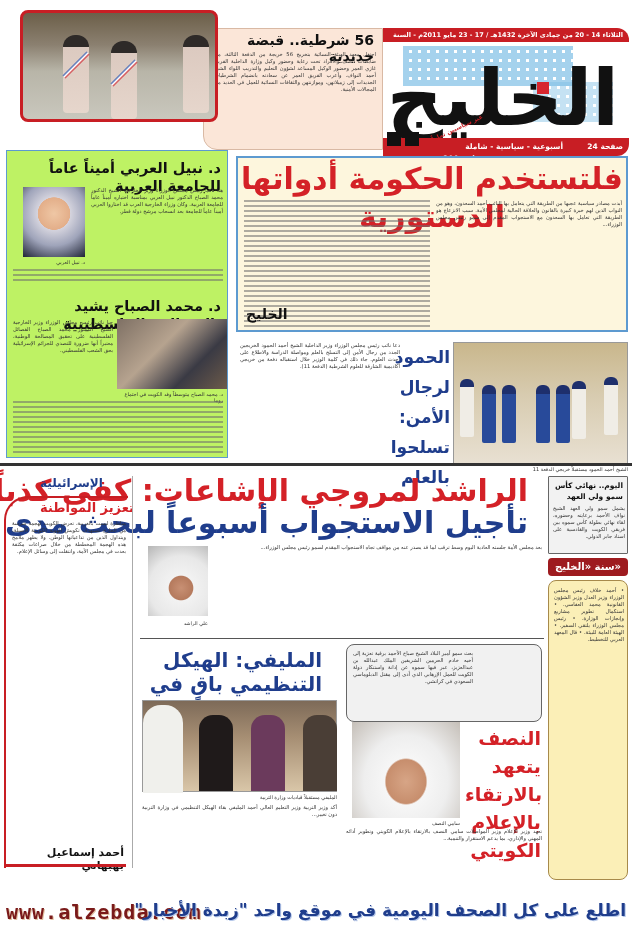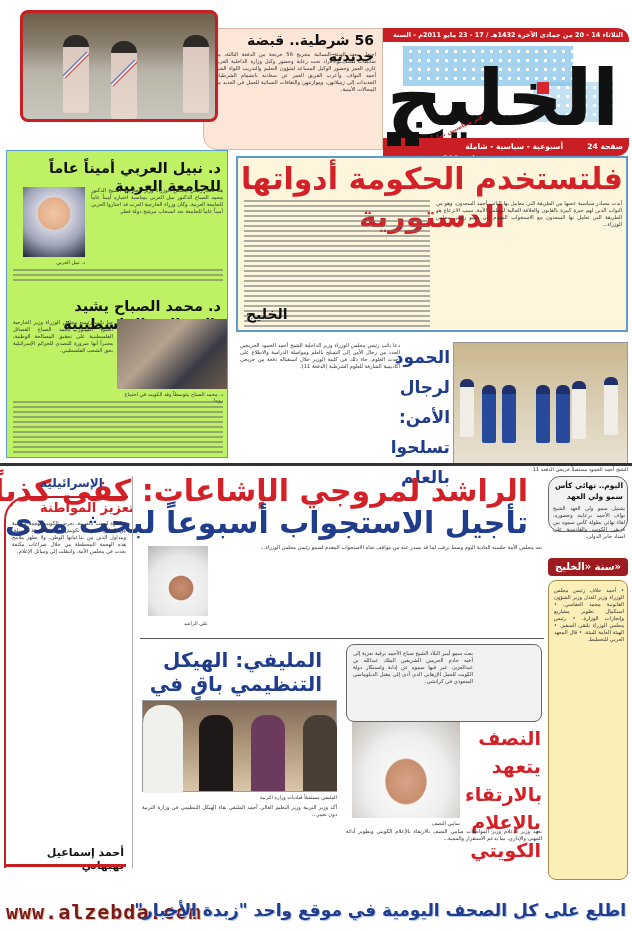--- a/index.html
+++ b/index.html
@@ -35,21 +35,21 @@
   #sabah-photo{left:118px;top:50px;width:110px;height:70px;background:linear-gradient(135deg,#7e7064,#b6a38f 40%,#3a3a44 70%,#6d5b4a)}
   #sec-photo{left:453px;top:342px;width:175px;height:122px;background:linear-gradient(180deg,#c9b78c 0,#d8ccb1 45%,#e8e0d2 100%);border:1px solid #999}
   .cop{position:absolute;width:14px;height:58px;border-radius:6px 6px 2px 2px;background:linear-gradient(180deg,#1e2f6c 0,#1e2f6c 16%,#284a9a 16%)}
   .cop.w{background:linear-gradient(180deg,#1e2f6c 0,#1e2f6c 14%,#f0ede6 14%)}
   
   .rule{height:3px;background:#333}
   
   #rashed-1{right:104px;top:474px;font-size:30px;line-height:34px;font-weight:900;color:#d42127;white-space:nowrap;letter-spacing:-1px}
   #rashed-2{right:104px;top:506px;font-size:30px;line-height:34px;font-weight:900;color:#1f3d8c;white-space:nowrap;letter-spacing:-1px}
   
-  #side1{left:548px;top:476px;width:80px;height:56px;background:#f2f2f2;border:1.5px solid #666;border-radius:12px}
+  #side1{left:548px;top:476px;width:80px;height:78px;background:#f2f2f2;border:1.5px solid #666;border-radius:1px}
   #side-badge{left:548px;top:558px;width:80px;height:18px;background:#9e1b1f;color:#fff;font-size:10px;line-height:18px;text-align:center;font-weight:bold;border-radius:4px}
   #side2{left:548px;top:580px;width:80px;height:300px;background:#fbefb7;border:1.5px solid #a78a4b;border-radius:8px 8px 8px 8px}
   
   #edit-box{left:4px;top:496px;width:124px;height:372px;border:2px solid #c81e24;border-radius:24px 0 0 0;border-right:none;border-bottom:none}
   #edit-label{left:40px;top:476px;font-size:12px;font-weight:bold;color:#1f3d8c}
   #edit-title{left:40px;top:500px;font-size:13px;font-weight:900;color:#d42127}
   #edit-author{left:6px;top:846px;width:118px;font-size:11px;font-weight:900;color:#111;text-align:right}
   
   #rashed-photo{left:148px;top:546px;width:60px;height:70px;background:radial-gradient(circle at 55% 60%,#c89074 0,#b57a5d 22%,#f2f2f2 24%,#e8e8e8 60%,#b5b5b5 100%)}
   

